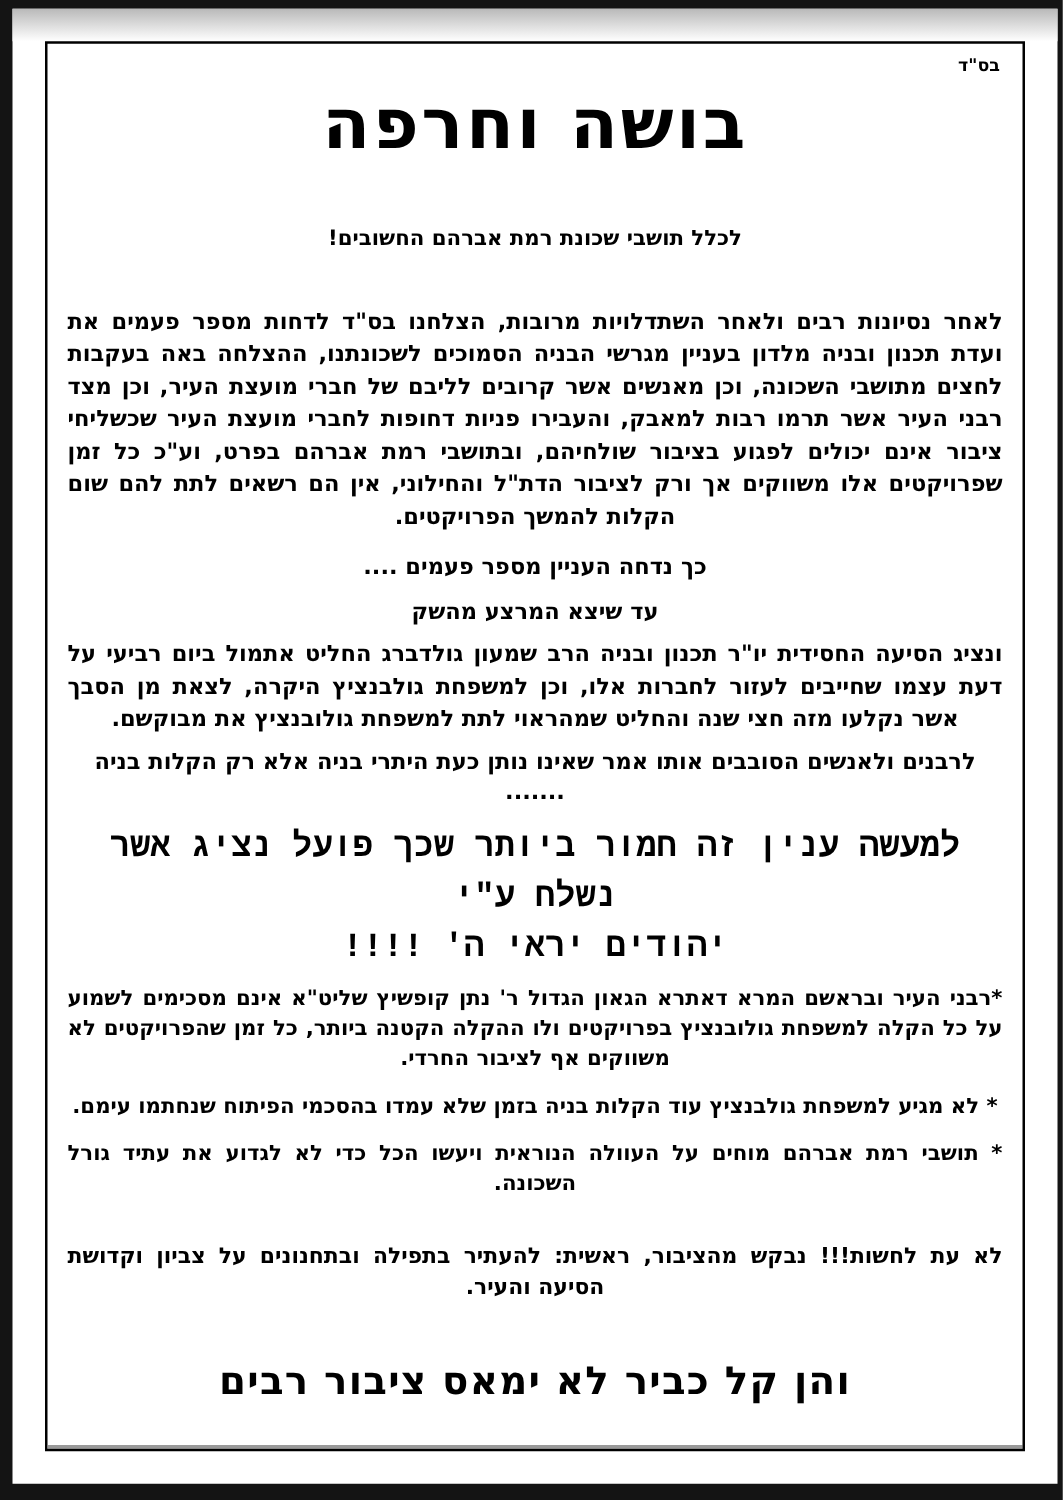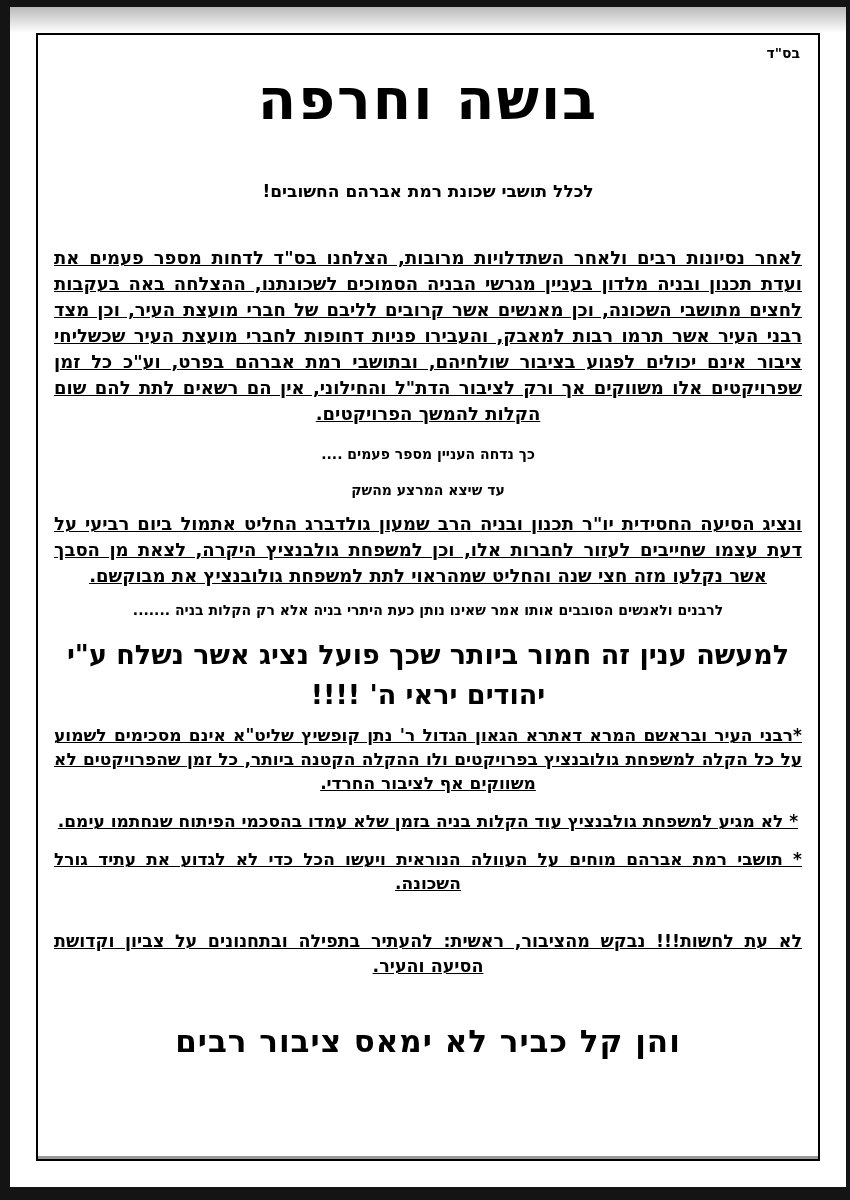--- a/index.html
+++ b/index.html
@@ -60,40 +60,40 @@
     font-weight: bold;
     margin: 46px 0 0 0;
   }
   .para {
     font-size: 18px;
     font-weight: bold;
     line-height: 26px;
     text-align: justify;
     text-align-last: center;
     margin: 0;
-    text-decoration: underline;
   }
   .intro       { margin-top: 44px; }
   .center-line {
     text-align: center;
-    font-size: 14px;
+    font-size: 18px;
     font-weight: bold;
     line-height: 24px;
     margin: 0;
   }
   .postponed { margin-top: 15px; }
   .awl       { margin-top: 12px; }
   .rep       { margin-top: 9px; }
   .rabbis    { margin-top: 9px; }
   .statement {
     text-align: center;
     font-size: 27px;
     font-weight: bold;
     line-height: 40px;
     margin: 13px 0 0 0;
+    font-family: Liberation Mono, monospace;
   }
   .bullet    { font-size: 17px; line-height: 24px; }
   .bullet-1  { margin-top: 8px; }
   .bullet-2  { margin-top: 14px; }
   .bullet-3  { margin-top: 14px; }
   .call-1    { margin-top: 34px; font-size: 17.5px; line-height: 25px; }
   .call-2    { margin-top: 10px; font-size: 17.5px; line-height: 25px; }
   .footer-line {
     text-align: center;
     font-size: 31px;

